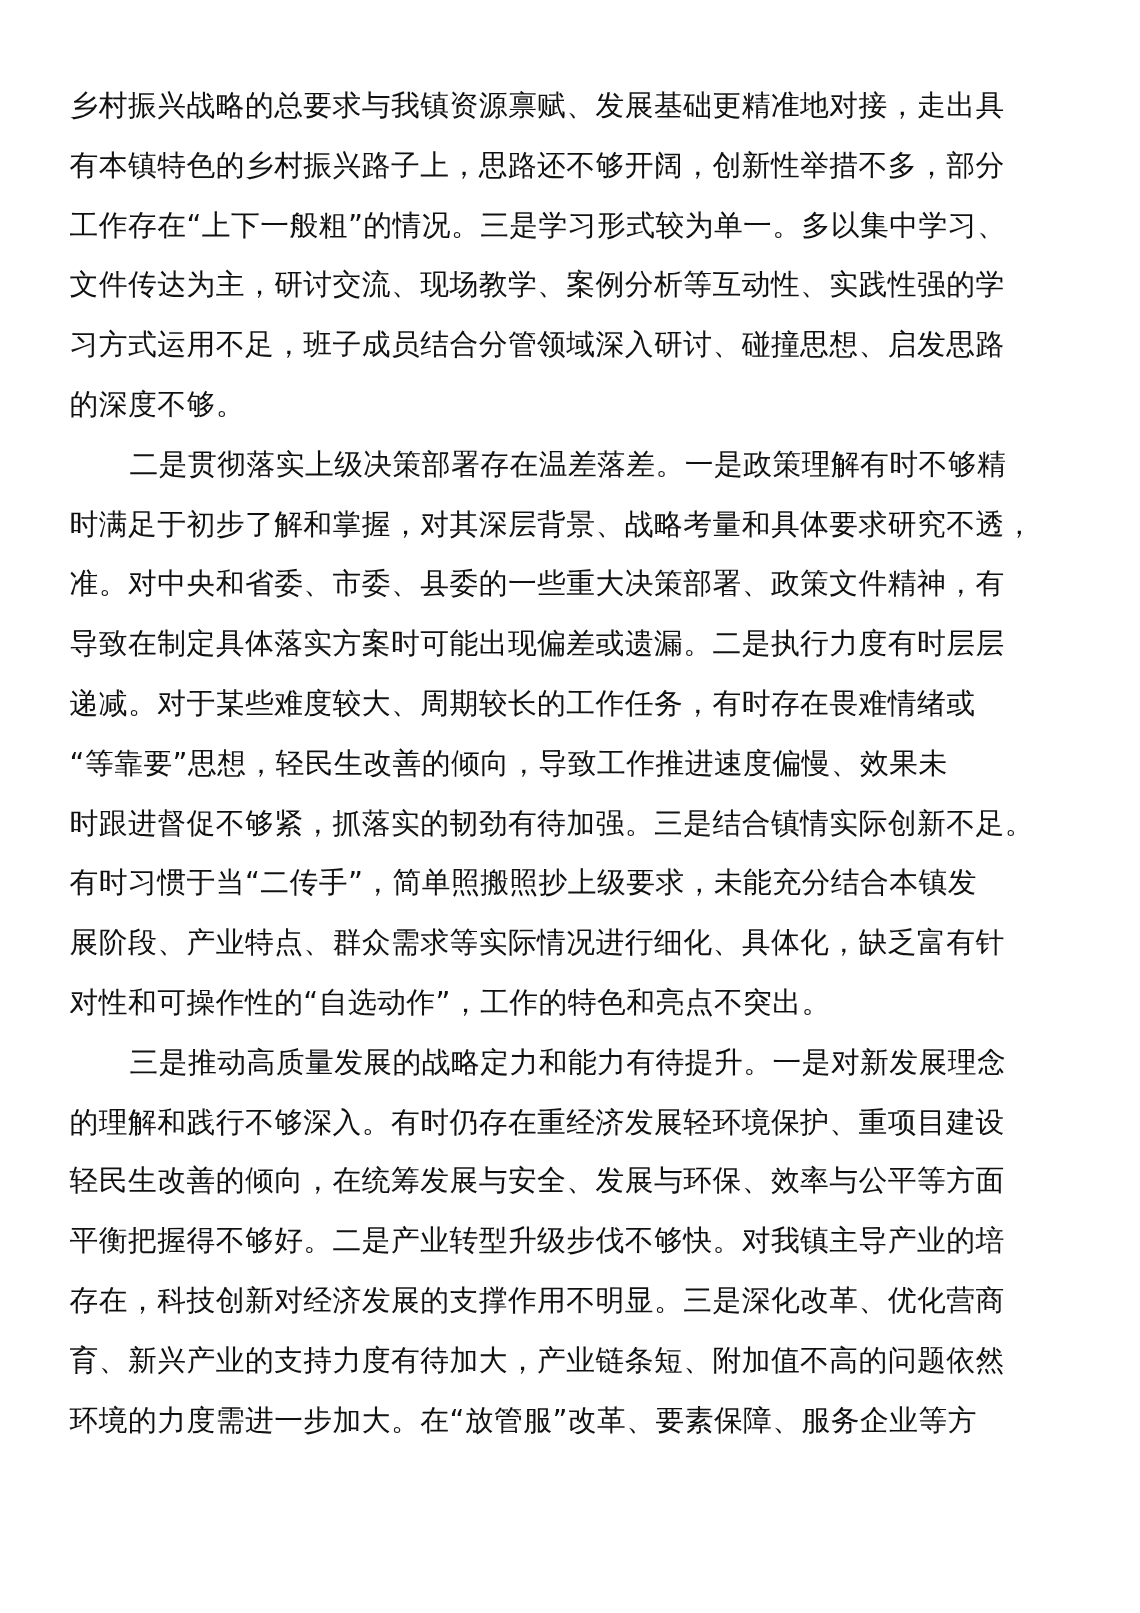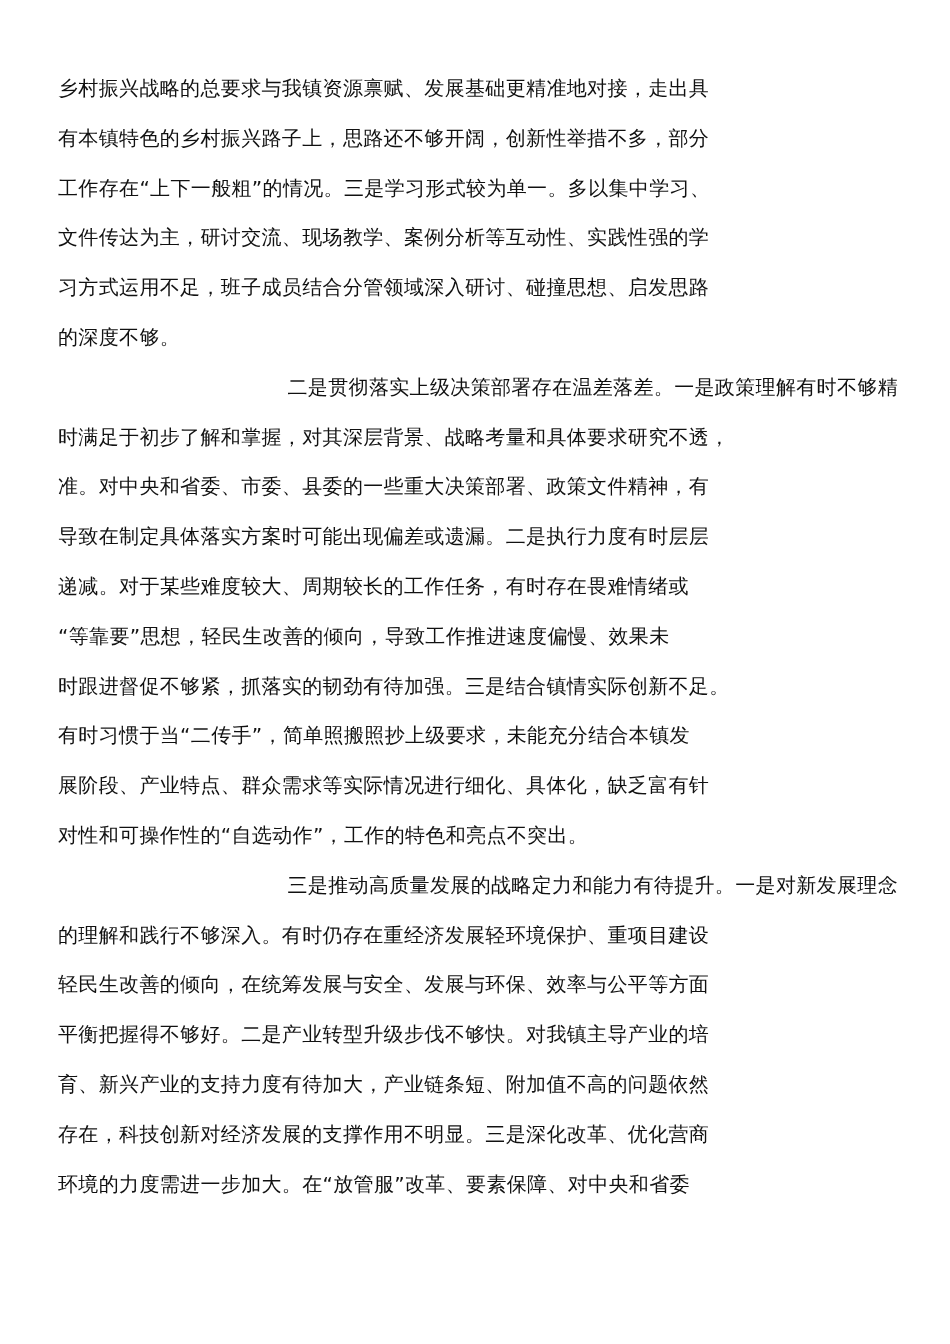--- a/index.html
+++ b/index.html
@@ -21,31 +21,30 @@
       height: 1344px;
       background: #ffffff;
     }
     .text-block {
       position: absolute;
       left: 58px;
       top: 64px;
       width: 840px;
       color: #111111;
       font-family: "DejaVu Sans", "Liberation Sans", sans-serif;
-      font-size: 20px;
+      font-size: 24px;
       letter-spacing: 0.35px;
     }
     .line {
       height: 49.8px;
       line-height: 49.8px;
       white-space: nowrap;
     }
     .line.indent {
       padding-left: 50px;
-      text-align: right;
     }
   </style>
 </head>
 <body>
 
 <div class="page">
   <div class="text-block">
 
     <div class="paragraph">
       <div class="line">乡村振兴战略的总要求与我镇资源禀赋、发展基础更精准地对接，走出具</div>
@@ -67,19 +66,19 @@
       <div class="line">有时习惯于当“二传手”，简单照搬照抄上级要求，未能充分结合本镇发</div>
       <div class="line">展阶段、产业特点、群众需求等实际情况进行细化、具体化，缺乏富有针</div>
       <div class="line">对性和可操作性的“自选动作”，工作的特色和亮点不突出。</div>
     </div>
 
     <div class="paragraph">
       <div class="line indent">三是推动高质量发展的战略定力和能力有待提升。一是对新发展理念</div>
       <div class="line">的理解和践行不够深入。有时仍存在重经济发展轻环境保护、重项目建设</div>
       <div class="line">轻民生改善的倾向，在统筹发展与安全、发展与环保、效率与公平等方面</div>
       <div class="line">平衡把握得不够好。二是产业转型升级步伐不够快。对我镇主导产业的培</div>
+      <div class="line">存在，科技创新对经济发展的支撑作用不明显。三是深化改革、优化营商</div>
       <div class="line">育、新兴产业的支持力度有待加大，产业链条短、附加值不高的问题依然</div>
-      <div class="line">存在，科技创新对经济发展的支撑作用不明显。三是深化改革、优化营商</div>
-      <div class="line">环境的力度需进一步加大。在“放管服”改革、要素保障、对中央和省委</div>
+      <div class="line">环境的力度需进一步加大。在“放管服”改革、要素保障、服务企业等方</div>
     </div>
 
   </div>
 </div>
 
 </body></html>

